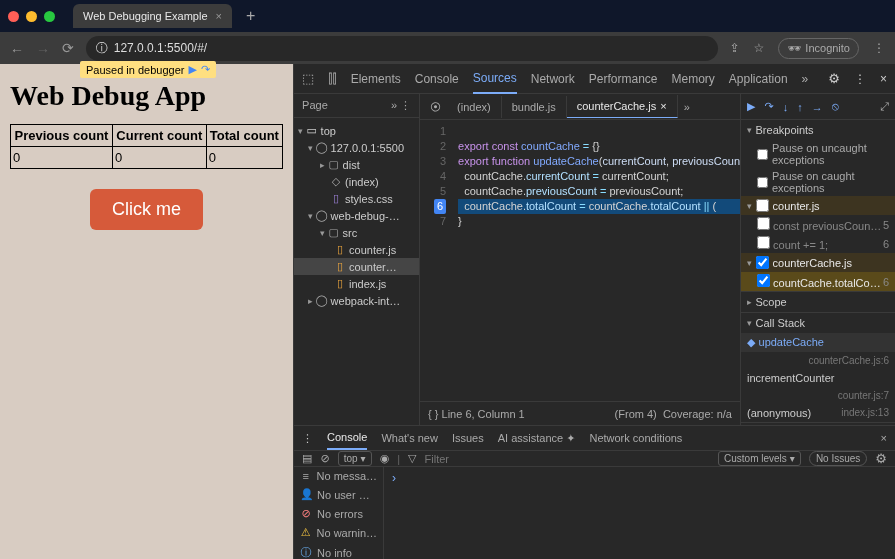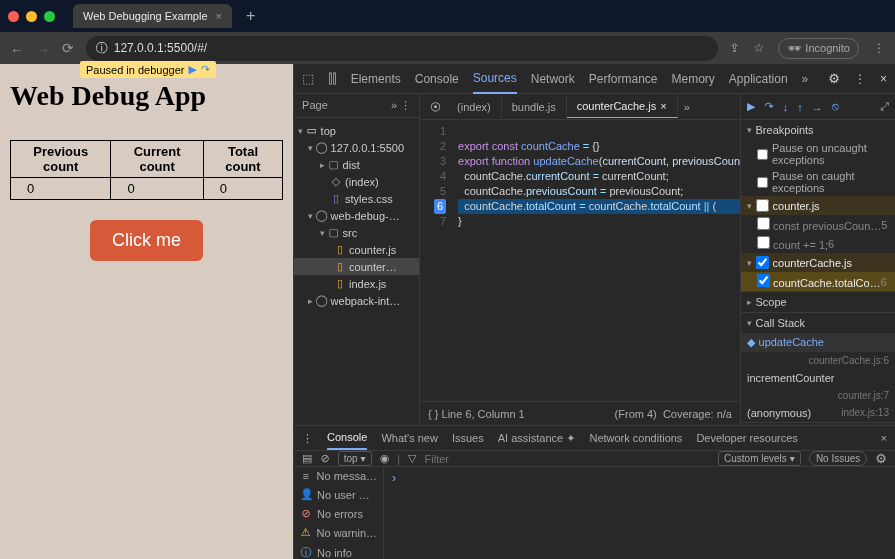--- a/index.html
+++ b/index.html
@@ -12,23 +12,23 @@
 .tab-close{color:#999;cursor:pointer}
 .plus{color:#aaa;font-size:16px;margin-left:8px;cursor:pointer}
 .addr-bar{height:32px;background:#3c3c3c;display:flex;align-items:center;padding:0 10px;gap:12px;color:#ccc}
 .addr-bar .arrow{color:#999;font-size:14px}
 .url-box{flex:1;background:#282828;border-radius:14px;padding:4px 10px;display:flex;align-items:center;gap:6px;color:#ddd;font-size:12px}
 .right-icons{display:flex;gap:14px;align-items:center;color:#aaa}
 .incog{border:1px solid #666;border-radius:12px;padding:3px 8px;font-size:11px;display:flex;align-items:center;gap:4px}
 .content{display:flex;height:calc(100% - 64px)}
 .page{width:294px;background:#d8ccc2;position:relative;padding:10px}
 .paused{position:absolute;top:-3px;left:80px;background:#ffdf80;color:#000;font-size:11px;padding:2px 6px;border-radius:2px;display:flex;align-items:center;gap:4px}
-.page h1{font-family:Georgia,serif;font-size:28px;color:#000;font-weight:bold;margin:6px 0 28px}
+.page h1{font-family:Georgia,serif;font-size:28px;color:#000;font-weight:bold;margin:6px 0 12px}
 .ptable{border-collapse:collapse;width:100%;background:#d8ccc2}
-.ptable th,.ptable td{border:1.5px solid #000;padding:3px 16px;color:#000;font-size:13px;text-align:center}
+.ptable th,.ptable td{border:1.5px solid #000;padding:3px 2px;color:#000;font-size:13px;text-align:center}
 .ptable td{text-align:left}
 .click-btn{display:block;margin:20px auto;background:#d65a3a;color:#fff;border:none;border-radius:6px;padding:10px 22px;font-size:18px;cursor:pointer}
 .devtools{flex:1;background:#282828;display:flex;flex-direction:column;border-left:1px solid #3a3a3a}
 .dt-tabs{height:30px;background:#282828;display:flex;align-items:center;padding:0 8px;gap:14px;border-bottom:1px solid #3a3a3a;font-size:12px}
 .dt-tabs .icon{color:#aaa;font-size:13px}
 .dt-tab{color:#aaa;cursor:pointer;padding:7px 0}
 .dt-tab.active{color:#7cacf8;border-bottom:2px solid #7cacf8}
 .dt-main{flex:1;display:flex;overflow:hidden}
 .nav-pane{width:126px;background:#282828;border-right:1px solid #3a3a3a;display:flex;flex-direction:column}
 .nav-head{padding:5px 8px;border-bottom:1px solid #3a3a3a;display:flex;justify-content:space-between;color:#aaa;font-size:11px}
@@ -51,21 +51,21 @@
 .hl-line{background:#124a7a;display:inline-block;width:100%}
 .code-foot{height:24px;border-top:1px solid #3a3a3a;display:flex;align-items:center;padding:0 8px;font-size:11px;color:#aaa;justify-content:space-between}
 .right-pane{width:155px;background:#282828;border-left:1px solid #3a3a3a;font-size:11px;overflow:hidden}
 .dbg-toolbar{height:26px;display:flex;align-items:center;gap:9px;padding:0 6px;border-bottom:1px solid #3a3a3a;color:#7cacf8}
 .dbg-toolbar span{cursor:pointer}
 .sect{border-bottom:1px solid #3a3a3a}
 .sect-head{padding:4px 6px;color:#ccc;display:flex;align-items:center;gap:4px;cursor:pointer}
 .chk-row{padding:2px 4px 2px 16px;display:flex;align-items:center;gap:4px;color:#aaa}
 .chk-row input{width:11px;height:11px}
 .bp-file{background:#3d3420;padding:3px 6px;display:flex;align-items:center;gap:4px;color:#e8e8e8}
-.bp-item{padding:2px 6px 2px 16px;display:flex;align-items:center;color:#888}
+.bp-item{padding:2px 6px 2px 16px;display:flex;align-items:center;justify-content:space-between;color:#888}
 .bp-item.active{background:#5a4a1a;color:#e8e8e8}
 .bp-item .num{color:#888}
 .callstack-item{padding:3px 6px;display:flex;justify-content:space-between;align-items:flex-start}
 .callstack-item .loc{color:#777;font-size:10px}
 .drawer{height:134px;border-top:1px solid #3a3a3a;display:flex;flex-direction:column}
 .drawer-tabs{height:26px;display:flex;align-items:center;gap:14px;padding:0 8px;border-bottom:1px solid #3a3a3a;font-size:11px}
 .drawer-tab{color:#aaa;cursor:pointer;padding:5px 0}
 .drawer-tab.active{color:#e8e8e8;border-bottom:2px solid #7cacf8}
 .drawer-close{margin-left:auto;color:#aaa;cursor:pointer}
 .console-toolbar{height:26px;display:flex;align-items:center;gap:8px;padding:0 8px;border-bottom:1px solid #3a3a3a;font-size:11px;color:#aaa}
@@ -333,21 +333,20 @@
     </div>
 
     <div class="drawer">
       <div class="drawer-tabs">
         <span>⋮</span>
         <span class="drawer-tab active">Console</span>
         <span class="drawer-tab">What's new</span>
         <span class="drawer-tab">Issues</span>
         <span class="drawer-tab"><span>AI assistance</span> ✦</span>
         <span class="drawer-tab">Network conditions</span>
-        <span class="drawer-tab">Developer resources</span>
         <span class="drawer-close">×</span>
       </div>
       <div class="console-toolbar">
         <span>▤</span>
         <span>⊘</span>
         <span class="select-top"><span>top</span> ▾</span>
         <span>◉</span>
         <span style="color:#666">|</span>
         <span>▽</span>
         <input placeholder="Filter" style="">

